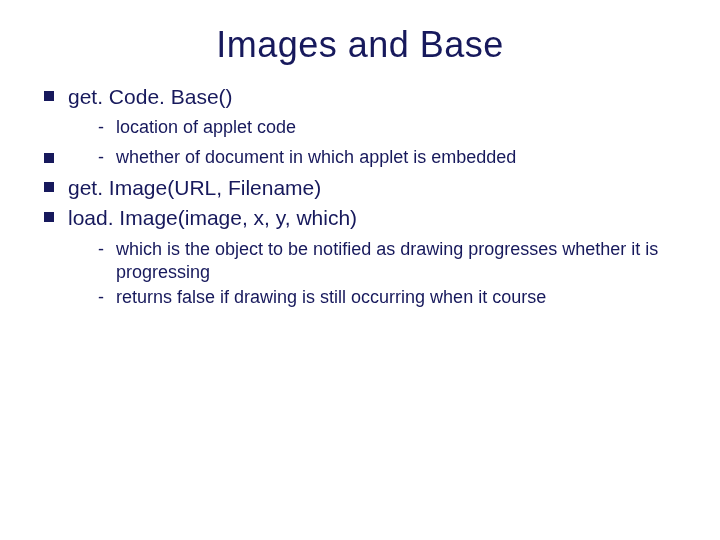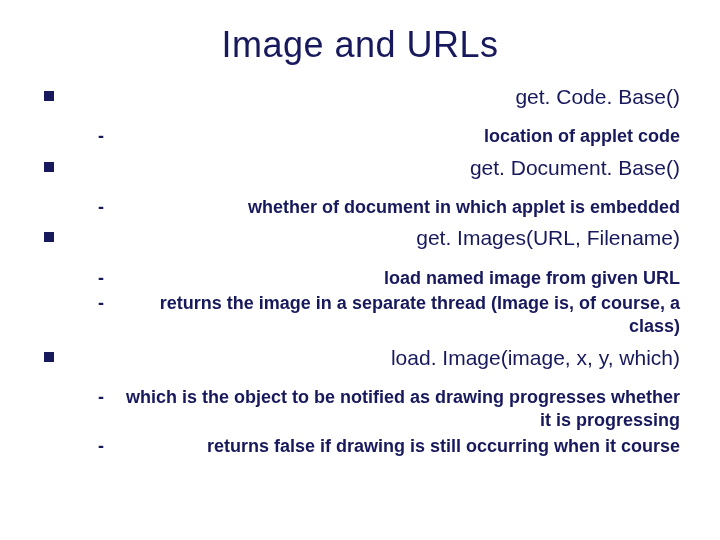--- a/index.html
+++ b/index.html
@@ -25,79 +25,72 @@
   }
   ul.level1 {
     list-style: none;
     padding: 0;
     margin: 0;
   }
   ul.level1 > li {
     position: relative;
     padding-left: 28px;
     margin-bottom: 4px;
-    text-align: right;
   }
   ul.level1 > li::before {
     content: "";
     position: absolute;
     left: 4px;
     top: 7px;
     width: 10px;
     height: 10px;
     background: #17195c;
   }
   .l1-text {
     font-size: 21px;
     line-height: 1.25;
   }
   ul.level2 {
     list-style: none;
     padding: 0;
-    margin: 15px 0 6px 30px;
-    font-weight: bold;
+    margin: 6px 0 6px 30px;
   }
   ul.level2 > li {
     position: relative;
     padding-left: 18px;
     font-size: 18px;
     line-height: 1.3;
     margin-bottom: 2px;
   }
   ul.level2 > li::before {
     content: "-";
     position: absolute;
     left: 0;
     top: 0;
   }
 </style>
 </head>
 <body>
 
 <div class="slide">
-  <div class="title">Image and URLs</div>
+  <div class="title">Images and Base</div>
   <ul class="level1">
     <li>
       <span class="l1-text">get. Code. Base()</span>
       <ul class="level2">
         <li>location of applet code</li>
       </ul>
     </li>
     <li>
-      <span class="l1-text">get. Document. Base()</span>
       <ul class="level2">
         <li>whether of document in which applet is embedded</li>
       </ul>
     </li>
     <li>
-      <span class="l1-text">get. Images(URL, Filename)</span>
-      <ul class="level2">
-        <li>load named image from given URL</li>
-        <li>returns the image in a separate thread (Image is, of course, a class)</li>
-      </ul>
+      <span class="l1-text">get. Image(URL, Filename)</span>
     </li>
     <li>
       <span class="l1-text">load. Image(image, x, y, which)</span>
       <ul class="level2">
         <li>which is the object to be notified as drawing progresses whether it is progressing</li>
         <li>returns false if drawing is still occurring when it course</li>
       </ul>
     </li>
   </ul>
 </div>

